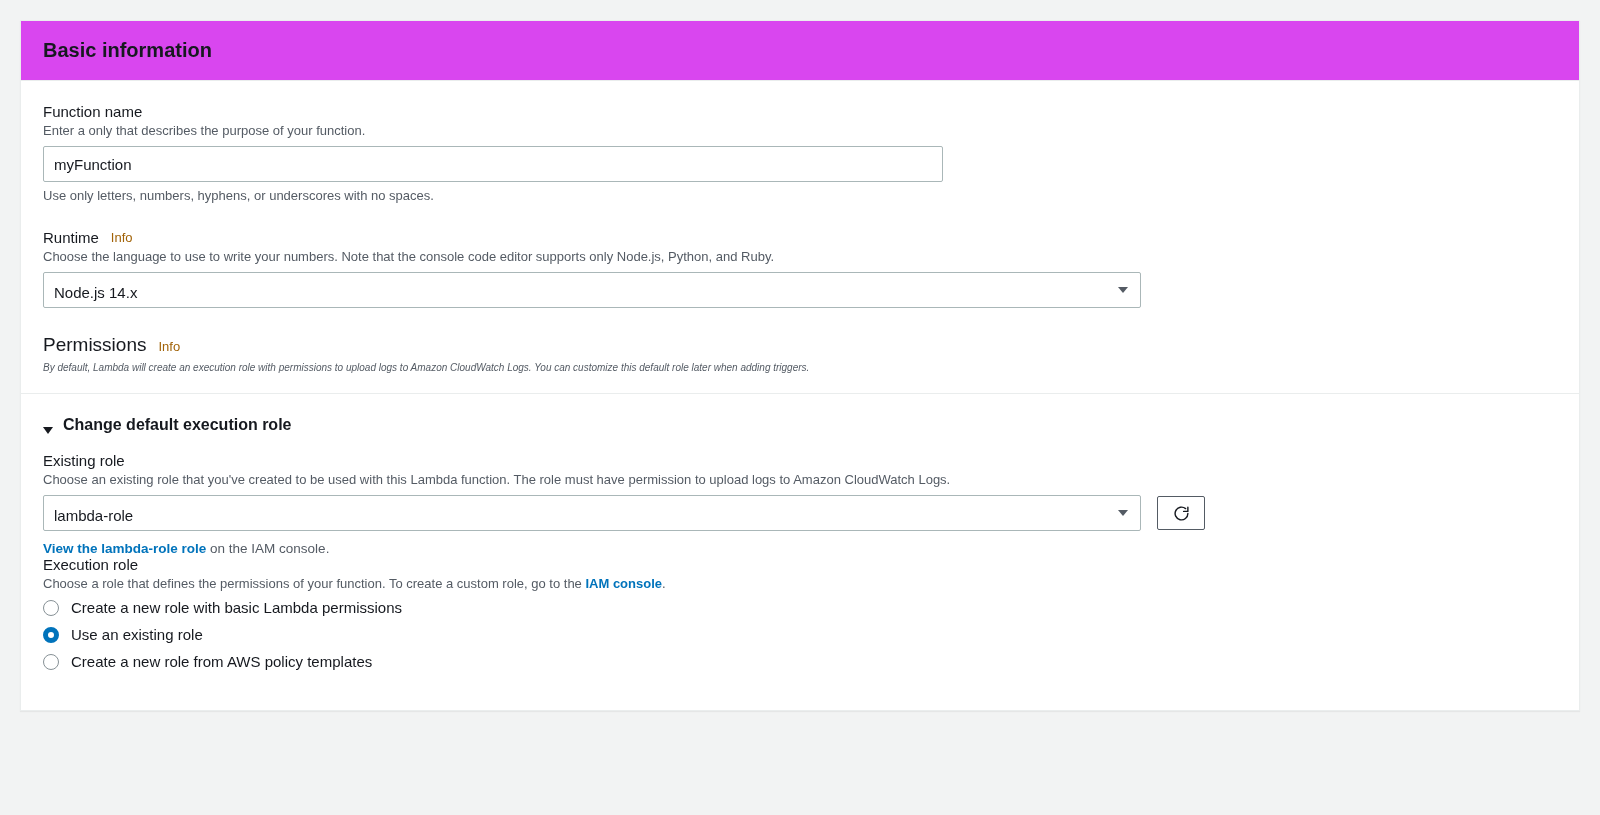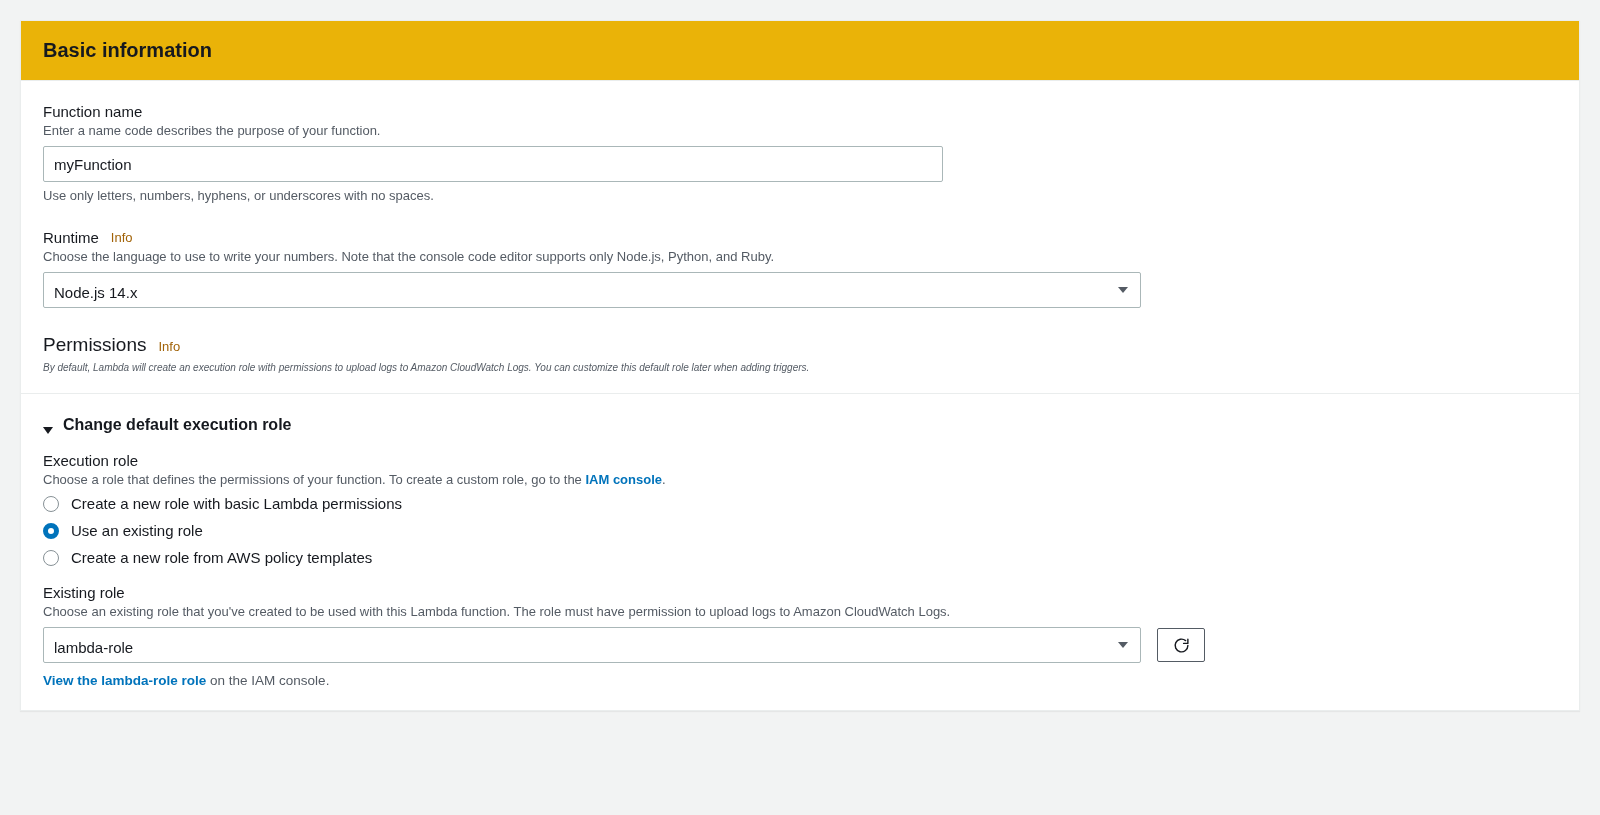--- a/index.html
+++ b/index.html
@@ -11,21 +11,21 @@
     width: 1600px;
     height: 815px;
     padding: 20px;
   }
   .panel {
     background: #fff;
     border: 1px solid #eaeded;
     box-shadow: 0 1px 1px rgba(0,0,0,0.05);
   }
   .panel-header {
-    background: #eab308;
+    background: #d946ef;
     border-bottom: 1px solid #eaeded;
     padding: 18px 22px;
   }
   .panel-header h2 {
     font-size: 20px;
     font-weight: 700;
     color: #16191f;
   }
   .panel-body {
     padding: 22px;
@@ -186,21 +186,21 @@
 
 <div class="panel">
   <div class="panel-header">
     <h2>Basic information</h2>
   </div>
 
   <div class="panel-body">
 
     <div class="field">
       <div class="field-label">Function name</div>
-      <div class="field-help">Enter a name code describes the purpose of your function.</div>
+      <div class="field-help">Enter a only that describes the purpose of your function.</div>
       <input class="input-text" type="text" value="myFunction" style="">
       <div class="field-hint">Use only letters, numbers, hyphens, or underscores with no spaces.</div>
     </div>
 
     <div class="field">
       <div class="field-label">
         <span>Runtime</span>
         <span class="info-link">Info</span>
       </div>
       <div class="field-help">Choose the language to use to write your numbers. Note that the console code editor supports only Node.js, Python, and Ruby.</div>
@@ -216,41 +216,20 @@
         <span class="info-link">Info</span>
       </div>
       <div class="section-desc">By default, Lambda will create an execution role with permissions to upload logs to Amazon CloudWatch Logs. You can customize this default role later when adding triggers.</div>
     </div>
 
     <hr class="divider">
 
     <div class="expander-header">
       <span class="expander-caret"></span>
       <span>Change default execution role</span>
-    </div>
-
-    <div class="field" style="margin-bottom:18px">
-      <div class="field-label">Execution role</div>
-      <div class="field-help">
-        <span>Choose a role that defines the permissions of your function. To create a custom role, go to the </span><span class="link">IAM console</span><span>.</span>
-      </div>
-      <div class="radio-group">
-        <div class="radio-row">
-          <span class="radio"></span>
-          <span class="radio-label">Create a new role with basic Lambda permissions</span>
-        </div>
-        <div class="radio-row">
-          <span class="radio checked"></span>
-          <span class="radio-label">Use an existing role</span>
-        </div>
-        <div class="radio-row">
-          <span class="radio"></span>
-          <span class="radio-label">Create a new role from AWS policy templates</span>
-        </div>
-      </div>
     </div>
 
     <div class="field" style="margin-bottom:0">
       <div class="field-label">Existing role</div>
       <div class="field-help">Choose an existing role that you've created to be used with this Lambda function. The role must have permission to upload logs to Amazon CloudWatch Logs.</div>
       <div class="existing-row">
         <div class="select-box">
           <span>lambda-role</span>
           <span class="select-caret"></span>
         </div>
@@ -259,14 +238,35 @@
             <path d="M21 12a9 9 0 1 1-3.2-6.9"></path>
             <polyline points="21 3 21 9 15 9"></polyline>
           </svg>
         </button>
       </div>
       <div class="footer-link-row">
         <span class="link">View the lambda-role role</span><span> on the IAM console.</span>
       </div>
     </div>
 
+    <div class="field" style="margin-bottom:18px">
+      <div class="field-label">Execution role</div>
+      <div class="field-help">
+        <span>Choose a role that defines the permissions of your function. To create a custom role, go to the </span><span class="link">IAM console</span><span>.</span>
+      </div>
+      <div class="radio-group">
+        <div class="radio-row">
+          <span class="radio"></span>
+          <span class="radio-label">Create a new role with basic Lambda permissions</span>
+        </div>
+        <div class="radio-row">
+          <span class="radio checked"></span>
+          <span class="radio-label">Use an existing role</span>
+        </div>
+        <div class="radio-row">
+          <span class="radio"></span>
+          <span class="radio-label">Create a new role from AWS policy templates</span>
+        </div>
+      </div>
+    </div>
+
   </div>
 </div>
 
 </body></html>

